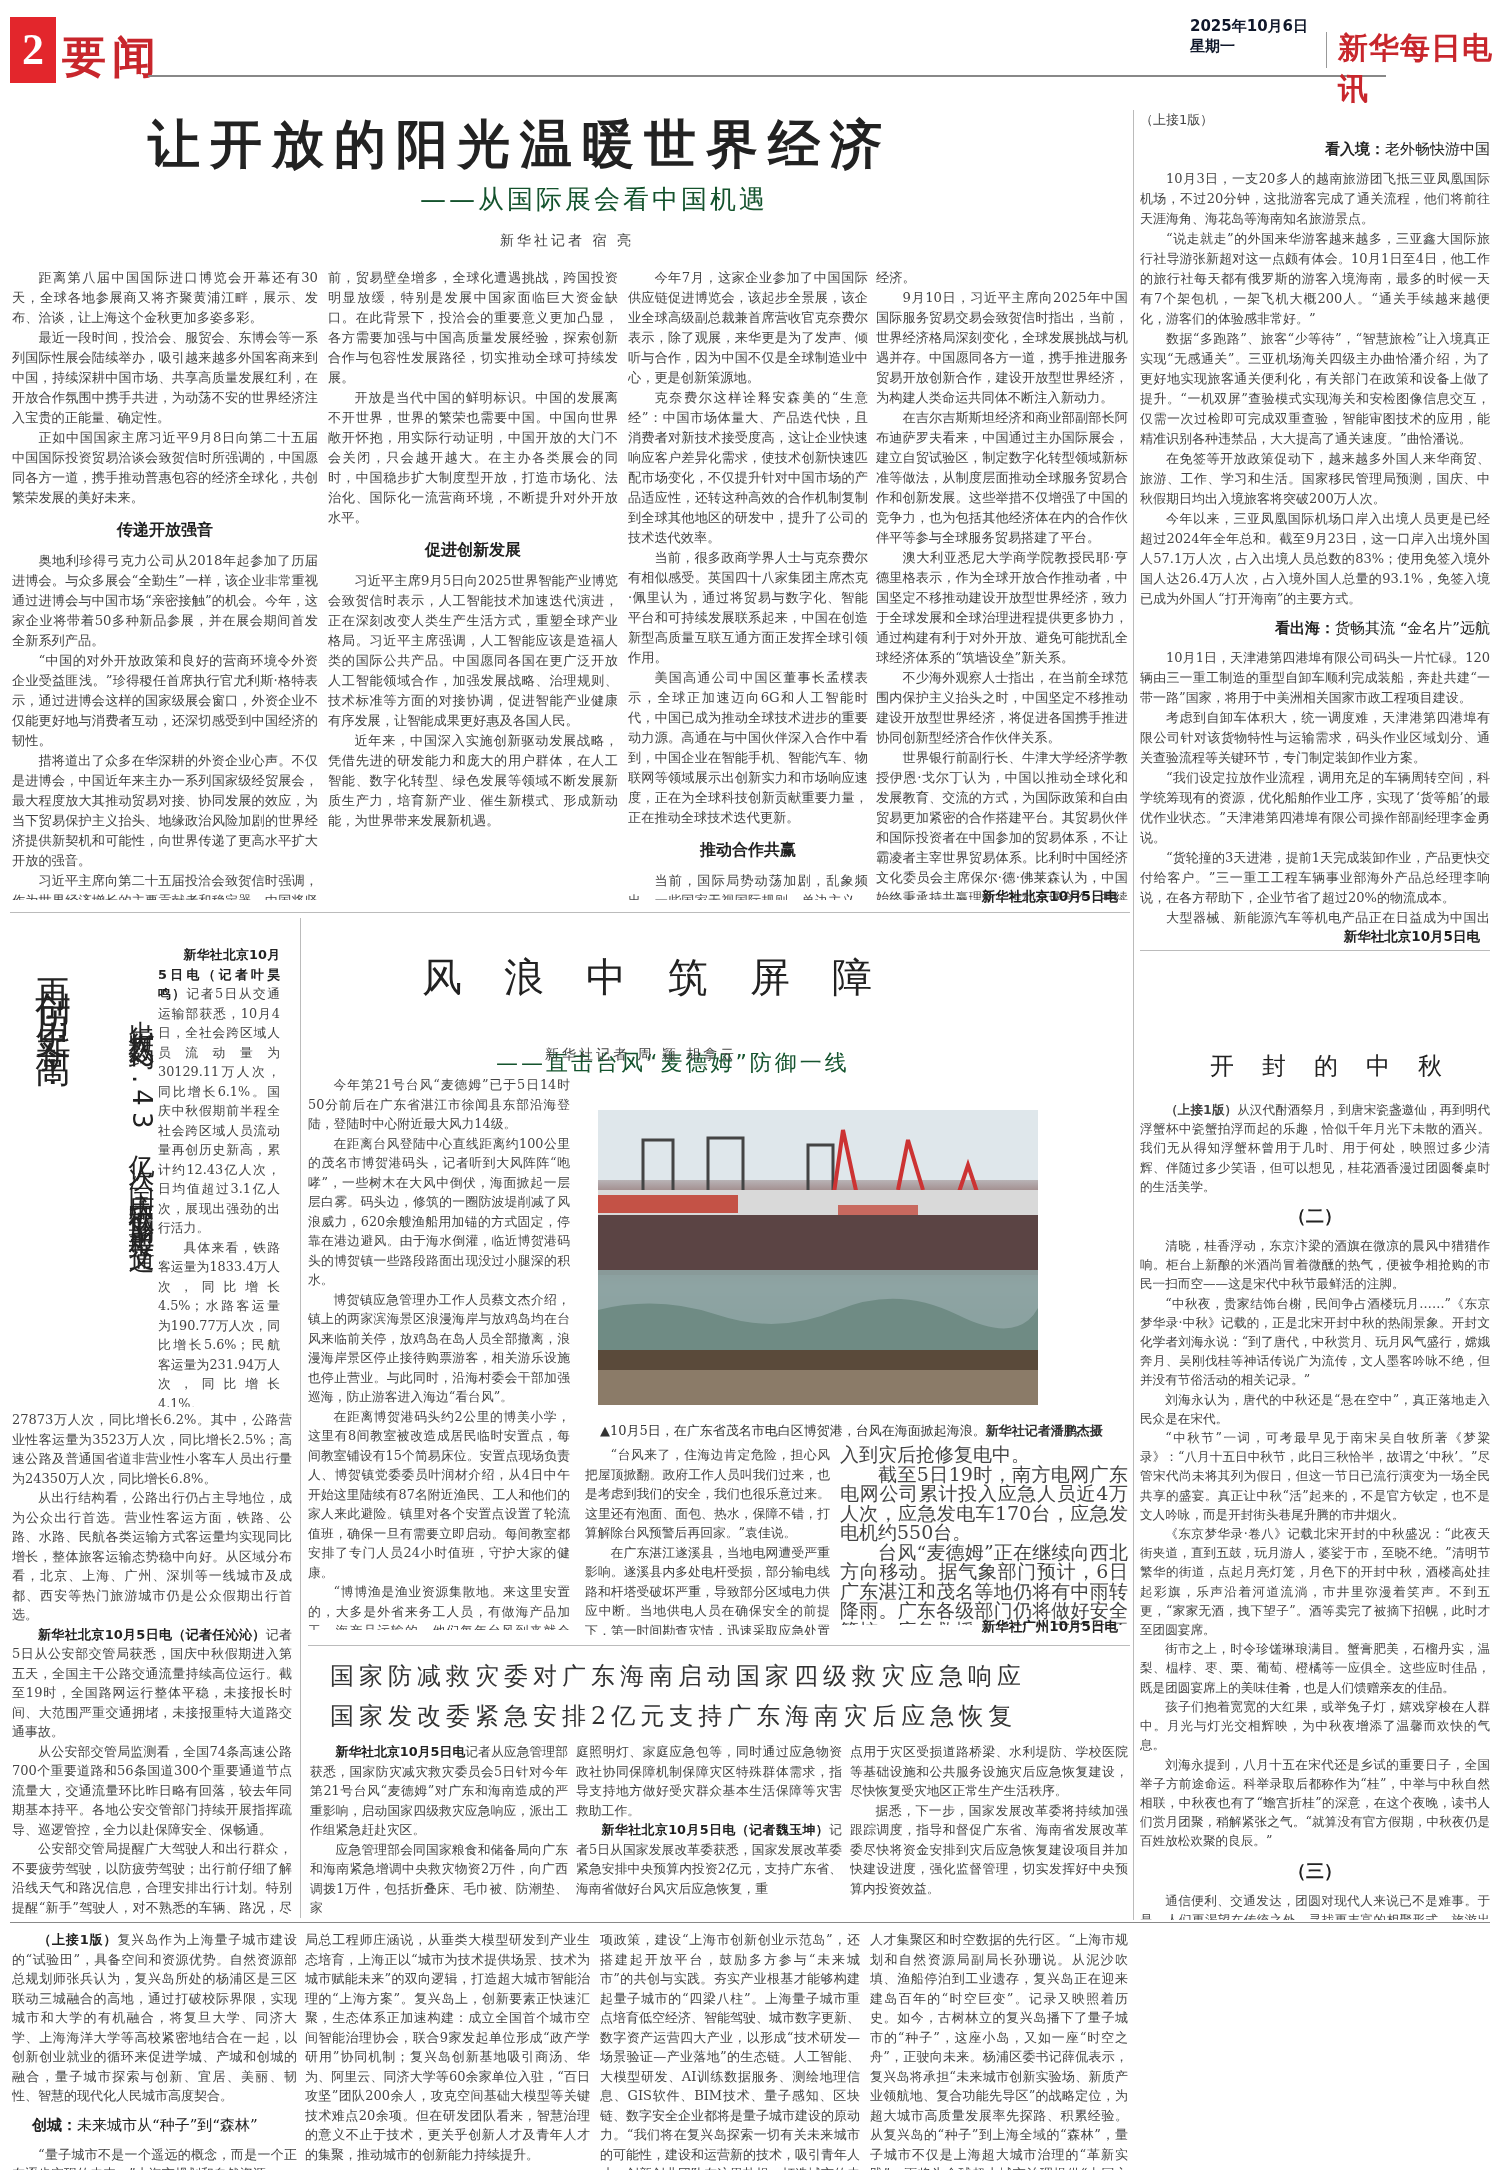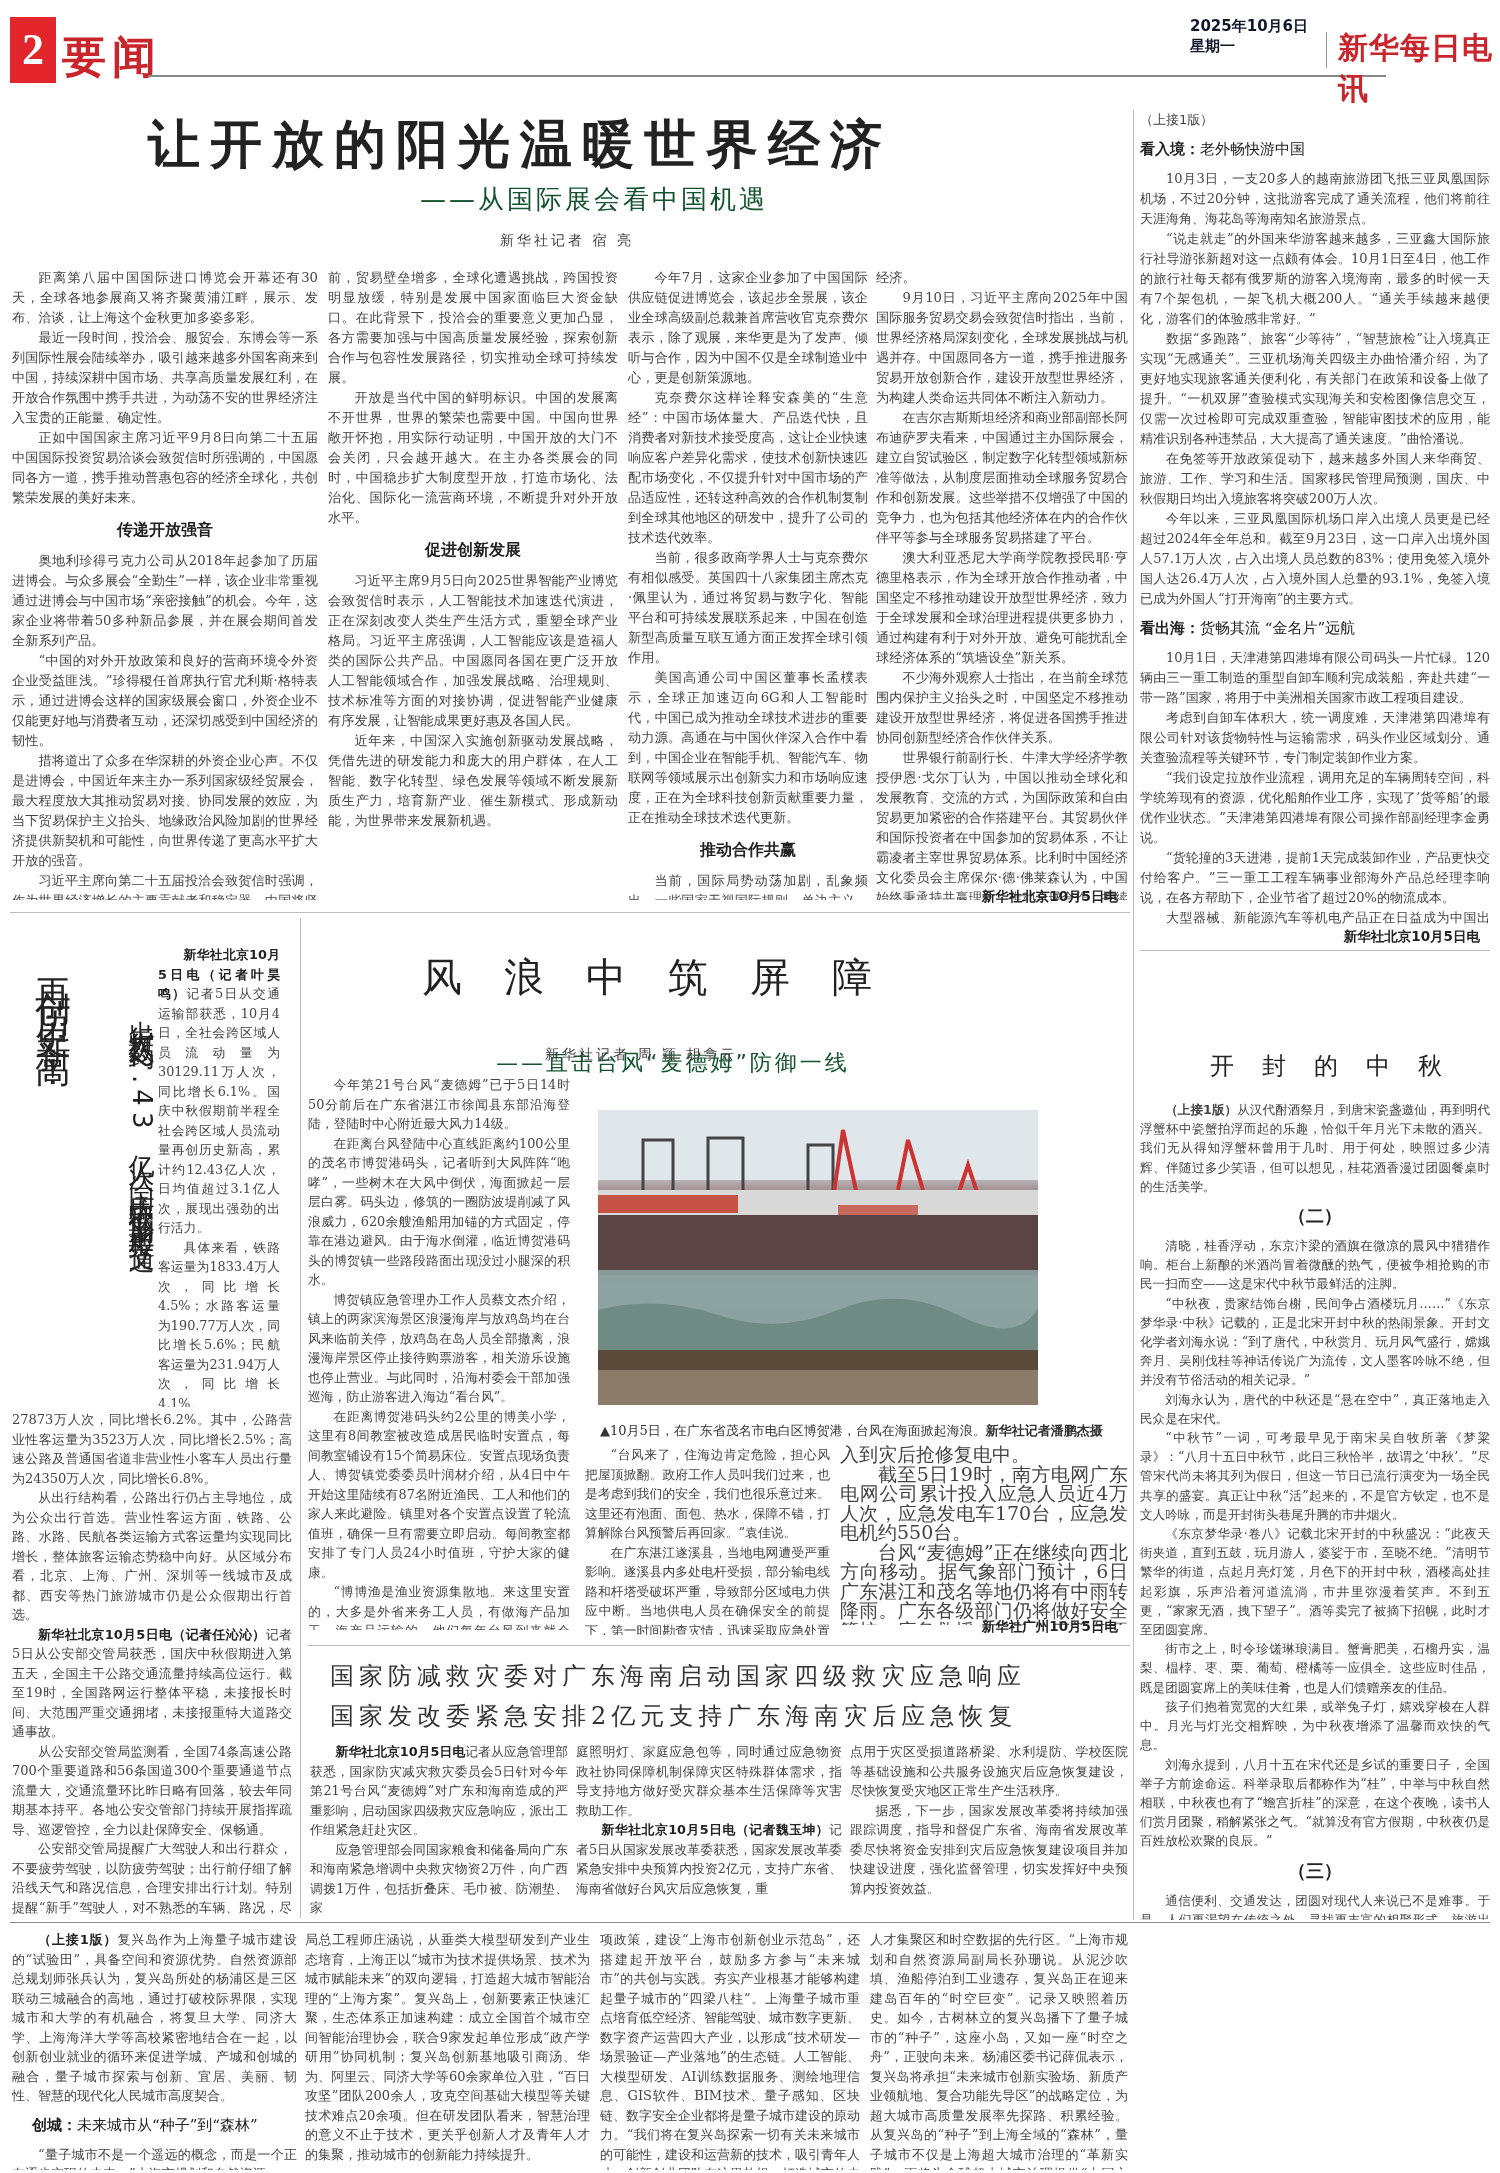--- a/index.html
+++ b/index.html
@@ -12,21 +12,21 @@
 .date{left:1190px;top:16px;text-align:left;width:120px;font:bold 15px "DejaVu Sans",sans-serif;color:#0f172a;line-height:20px}
 .vsep{left:1326px;top:32px;width:1px;height:36px;background:#999}
 .brand{left:1338px;top:28px;font:bold 30px "DejaVu Serif",serif;color:#c8262c;letter-spacing:1px}
 .h1{font:bold 52px "DejaVu Serif",serif;color:#222;letter-spacing:10px;white-space:nowrap}
 .h1-sub{font:26px "DejaVu Sans",sans-serif;color:#14532d;letter-spacing:3px;white-space:nowrap}
 .byline{font:14px "DejaVu Serif",serif;color:#444;letter-spacing:3px;white-space:nowrap}
 .col{font:13.2px/20px "DejaVu Serif",serif;color:#444;text-align:justify;overflow:hidden}
 .col p{text-indent:2em}
 .col p.noind{text-indent:0}
 .subhead{font:bold 16px "DejaVu Sans",sans-serif;color:#222;text-align:center;margin:12px 0 10px}
-.kai-head{font:bold 15px "DejaVu Sans",sans-serif;color:#222;text-align:left;margin:10px 0}
+.kai-head{font:bold 15px "DejaVu Sans",sans-serif;color:#222;text-align:right;margin:10px 0}
 .kai-head span{font-weight:normal;font-family:"DejaVu Serif",serif}
 .dateline{font:bold 13.5px "DejaVu Sans",sans-serif;color:#222;text-align:right;padding-right:10px}
 .lead{font-weight:bold;font-family:"DejaVu Sans",sans-serif;color:#222}
 .vtitle{writing-mode:vertical-rl;font-family:"DejaVu Sans",sans-serif;color:#222;white-space:nowrap}
 .hr{background:#bbb;height:1px}
 .vr{background:#bbb;width:1px}
 .photo{overflow:hidden;background:linear-gradient(180deg,#dde6ea 0%,#cfd9de 20%,#7a4b47 34%,#5a3e3c 48%,#8fa4a6 60%,#6f8a87 72%,#a9bcbc 80%,#5d4a3b 86%,#7d6b58 100%)}
 .caption{font:13px "DejaVu Serif",serif;color:#333;white-space:nowrap}
 .caption b{font-family:"DejaVu Sans",sans-serif}
 .h2{font:34px "DejaVu Serif",serif;color:#333;letter-spacing:4px;white-space:nowrap}

